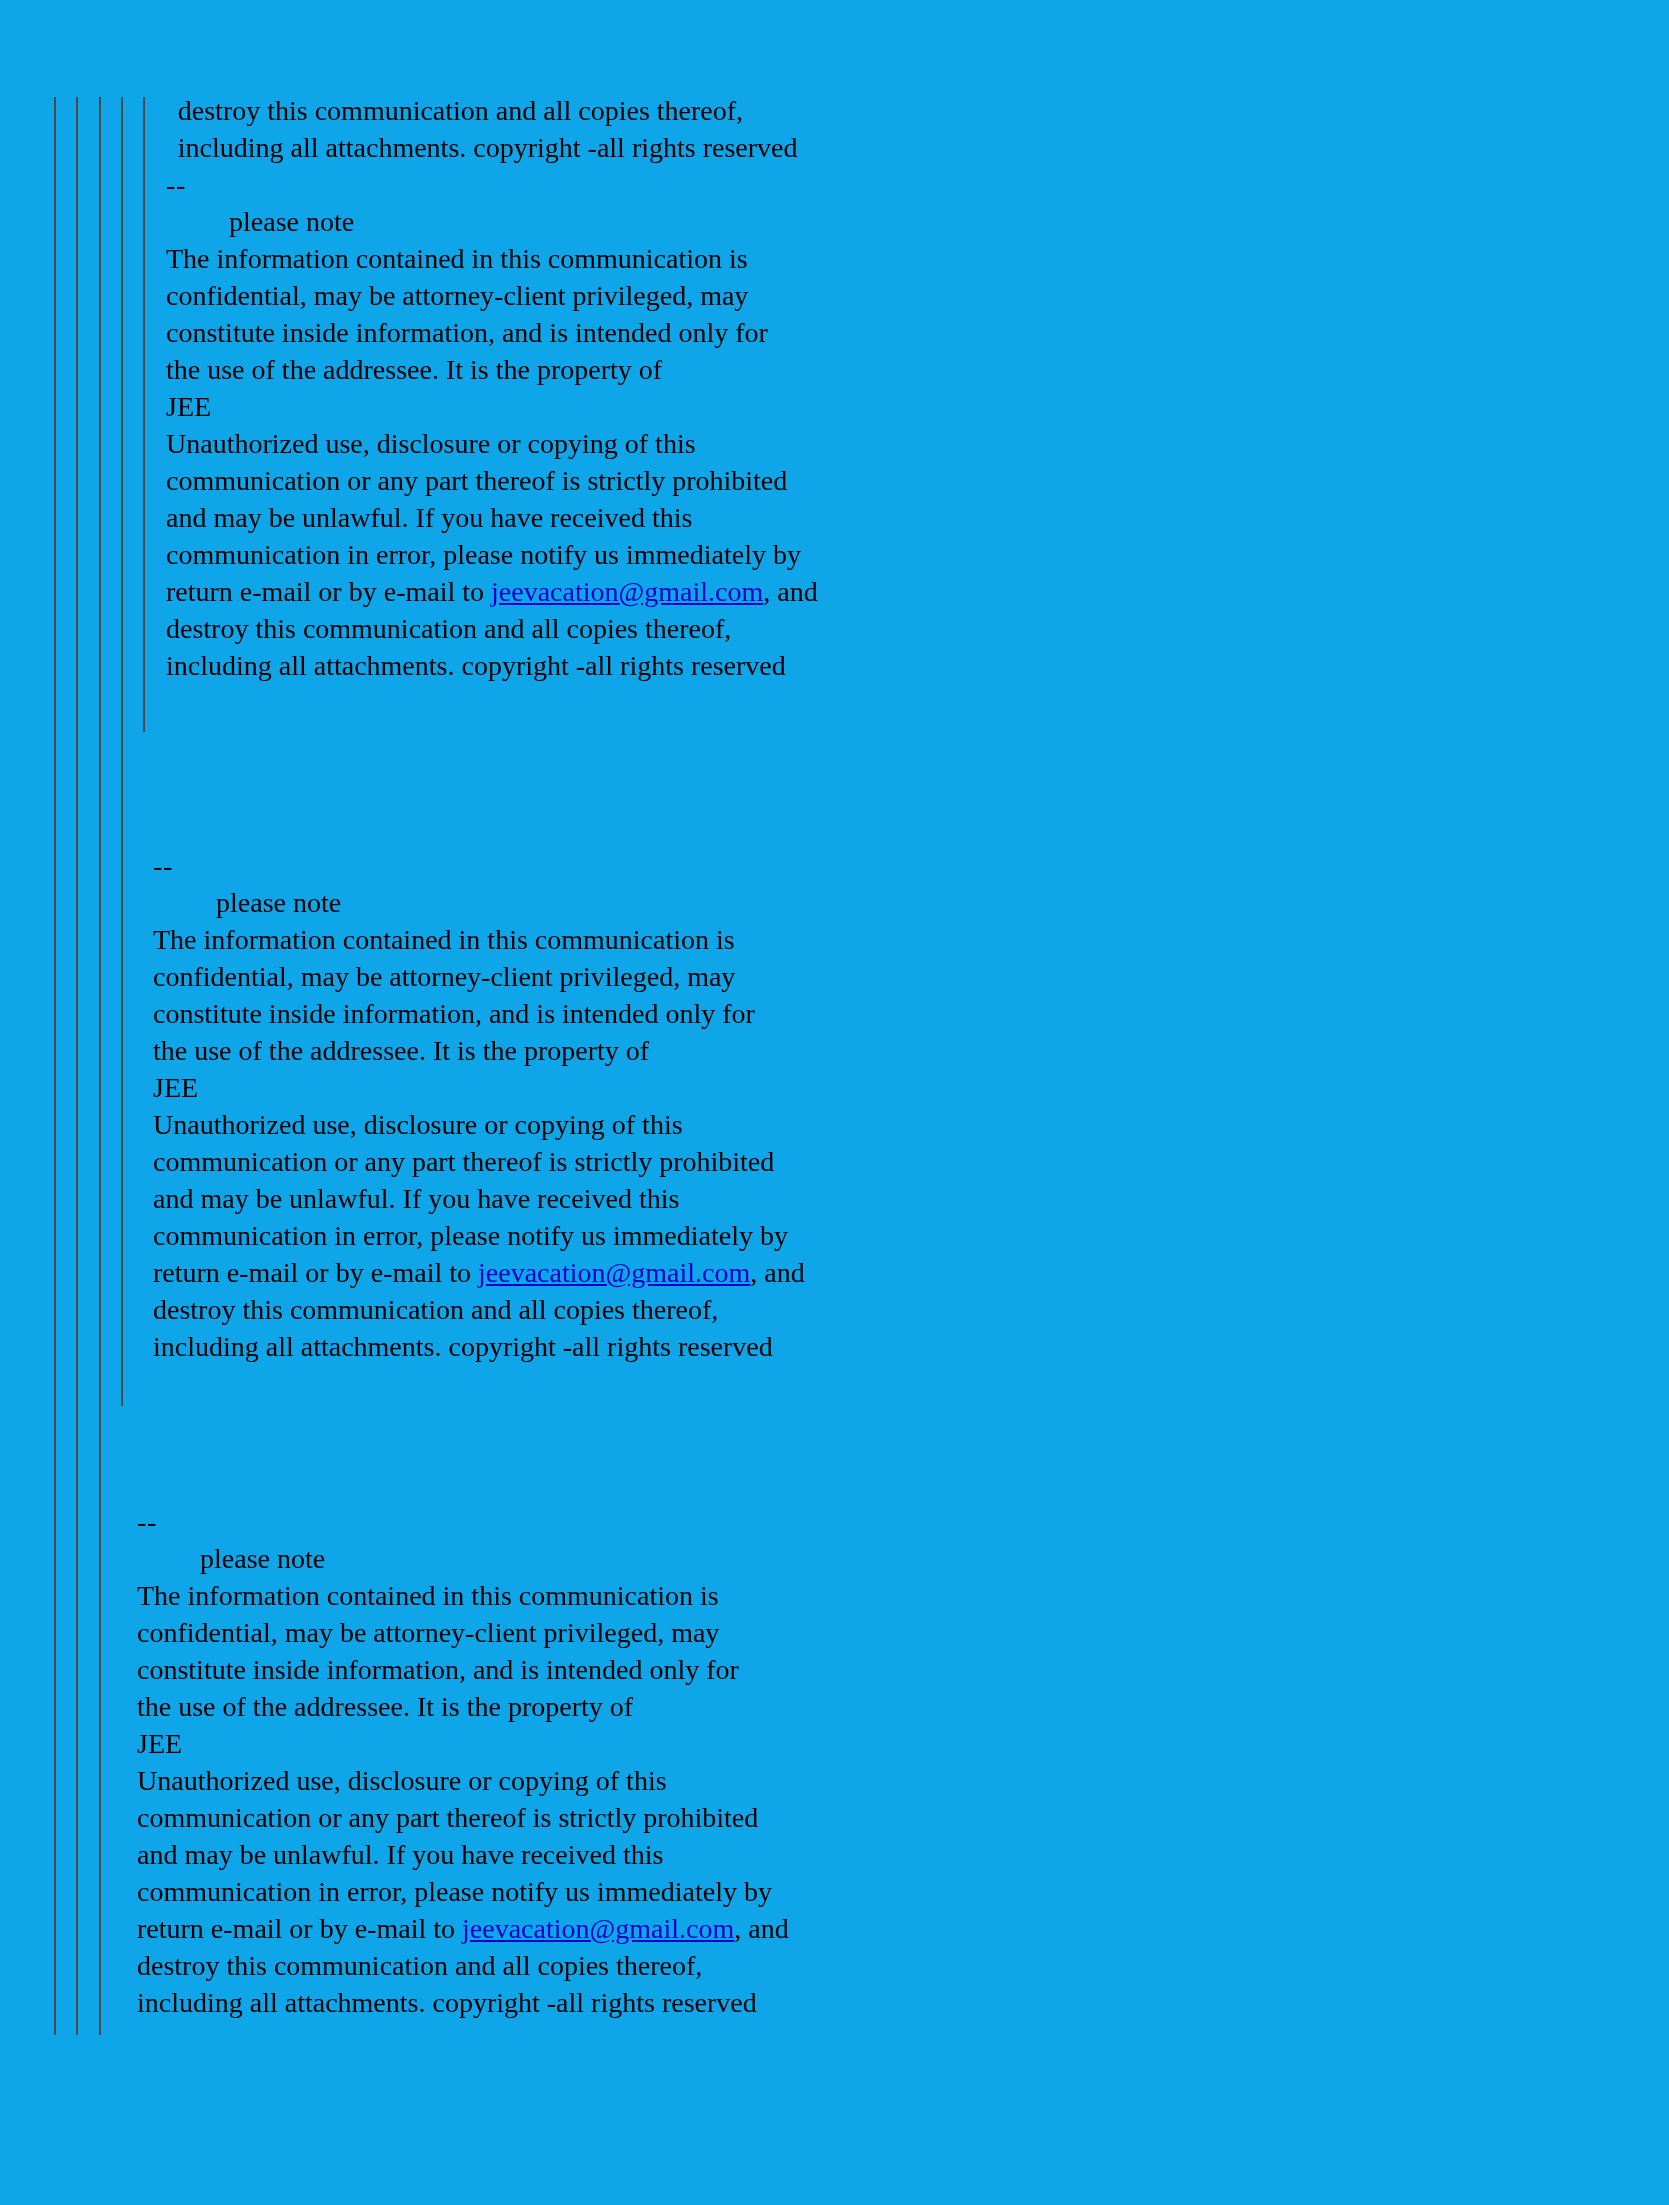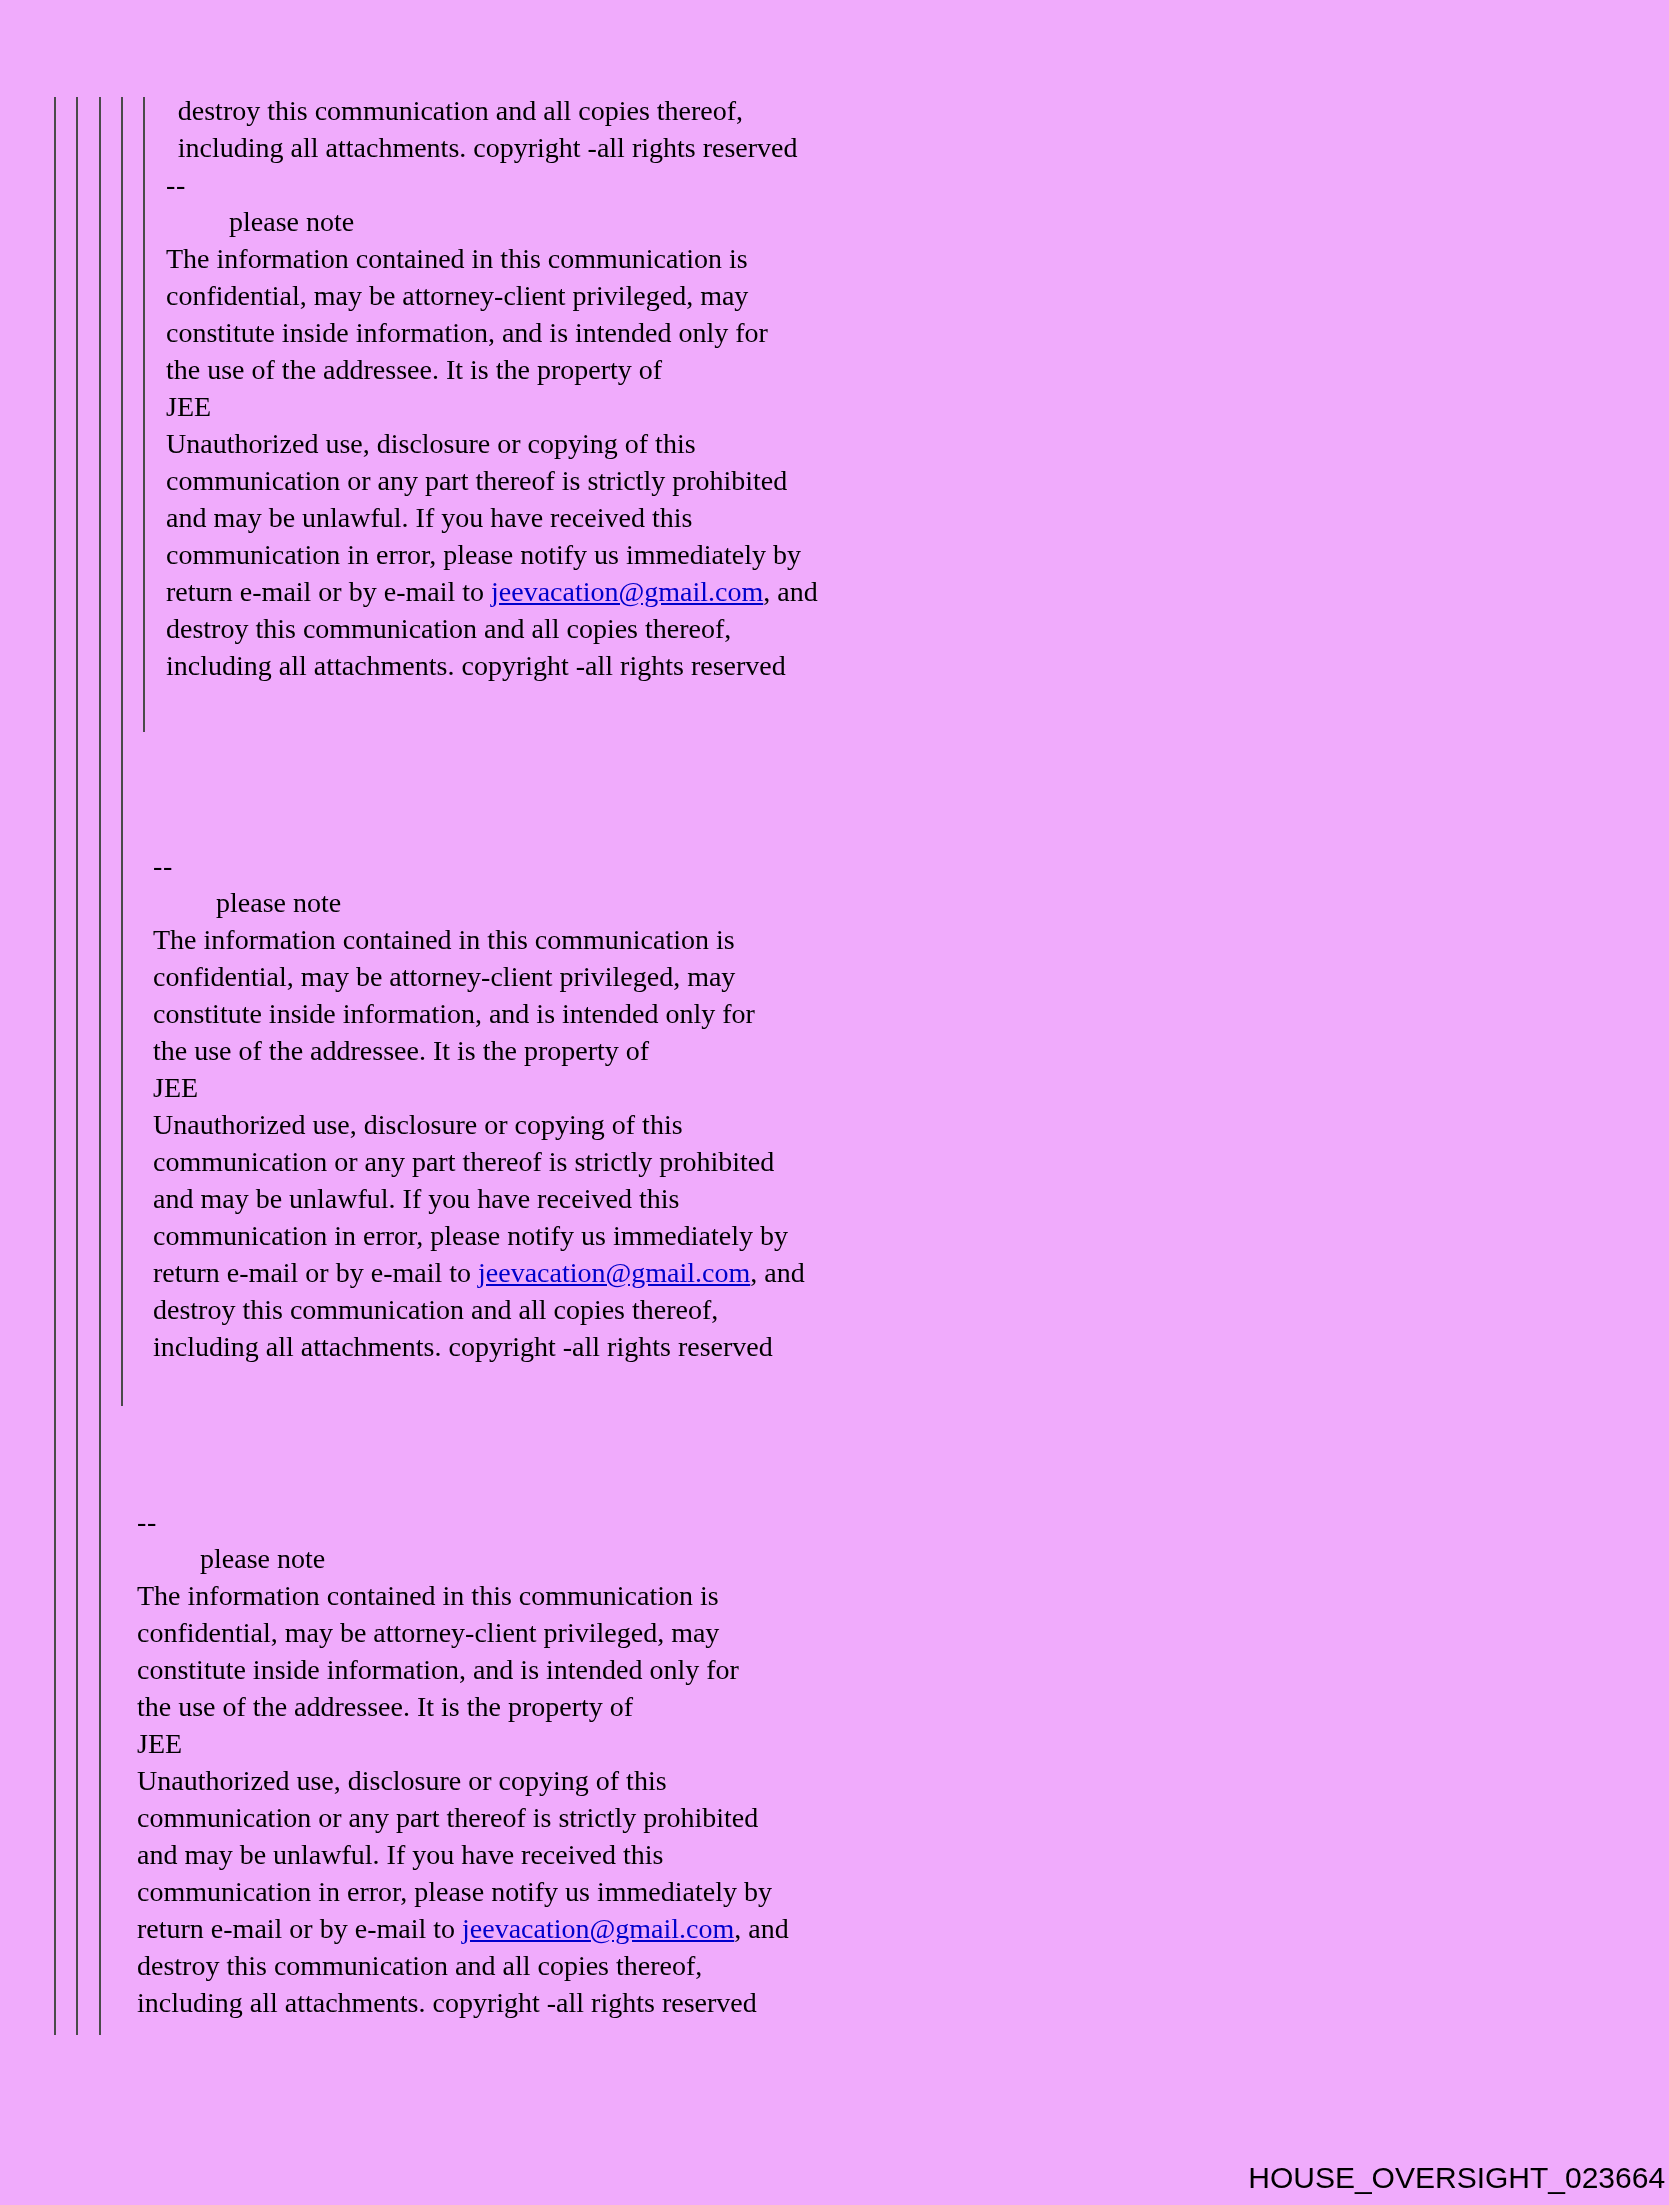--- a/index.html
+++ b/index.html
@@ -1,21 +1,21 @@
 <!DOCTYPE html>
 <html style="font-size:10.5px"><head>
 <meta charset="utf-8">
 <style>
   * { margin: 0; padding: 0; box-sizing: border-box; }
   html, body { background: #ffffff; }
   .page {
     position: relative;
     width: 1669px;
     height: 2205px;
-    background: #f0abfc;
+    background: #0ea5e9;
     font-family: "Liberation Serif", serif;
     font-size: 28px;
     line-height: 37px;
     color: #000000;
     overflow: hidden;
   }
   
   .qline {
     position: absolute;
     width: 2px;
@@ -99,16 +99,15 @@
     <div class="line">JEE</div>
     <div class="line">Unauthorized use, disclosure or copying of this</div>
     <div class="line">communication or any part thereof is strictly prohibited</div>
     <div class="line">and may be unlawful. If you have received this</div>
     <div class="line">communication in error, please notify us immediately by</div>
     <div class="line"><span>return e-mail or by e-mail to </span><a class="email" href="#">jeevacation@gmail.com</a><span>, and</span></div>
     <div class="line">destroy this communication and all copies thereof,</div>
     <div class="line">including all attachments. copyright -all rights reserved</div>
   </div>
 
-  <div class="footer">HOUSE_OVERSIGHT_023664</div>
 
 </div>
 
 
 </body></html>

